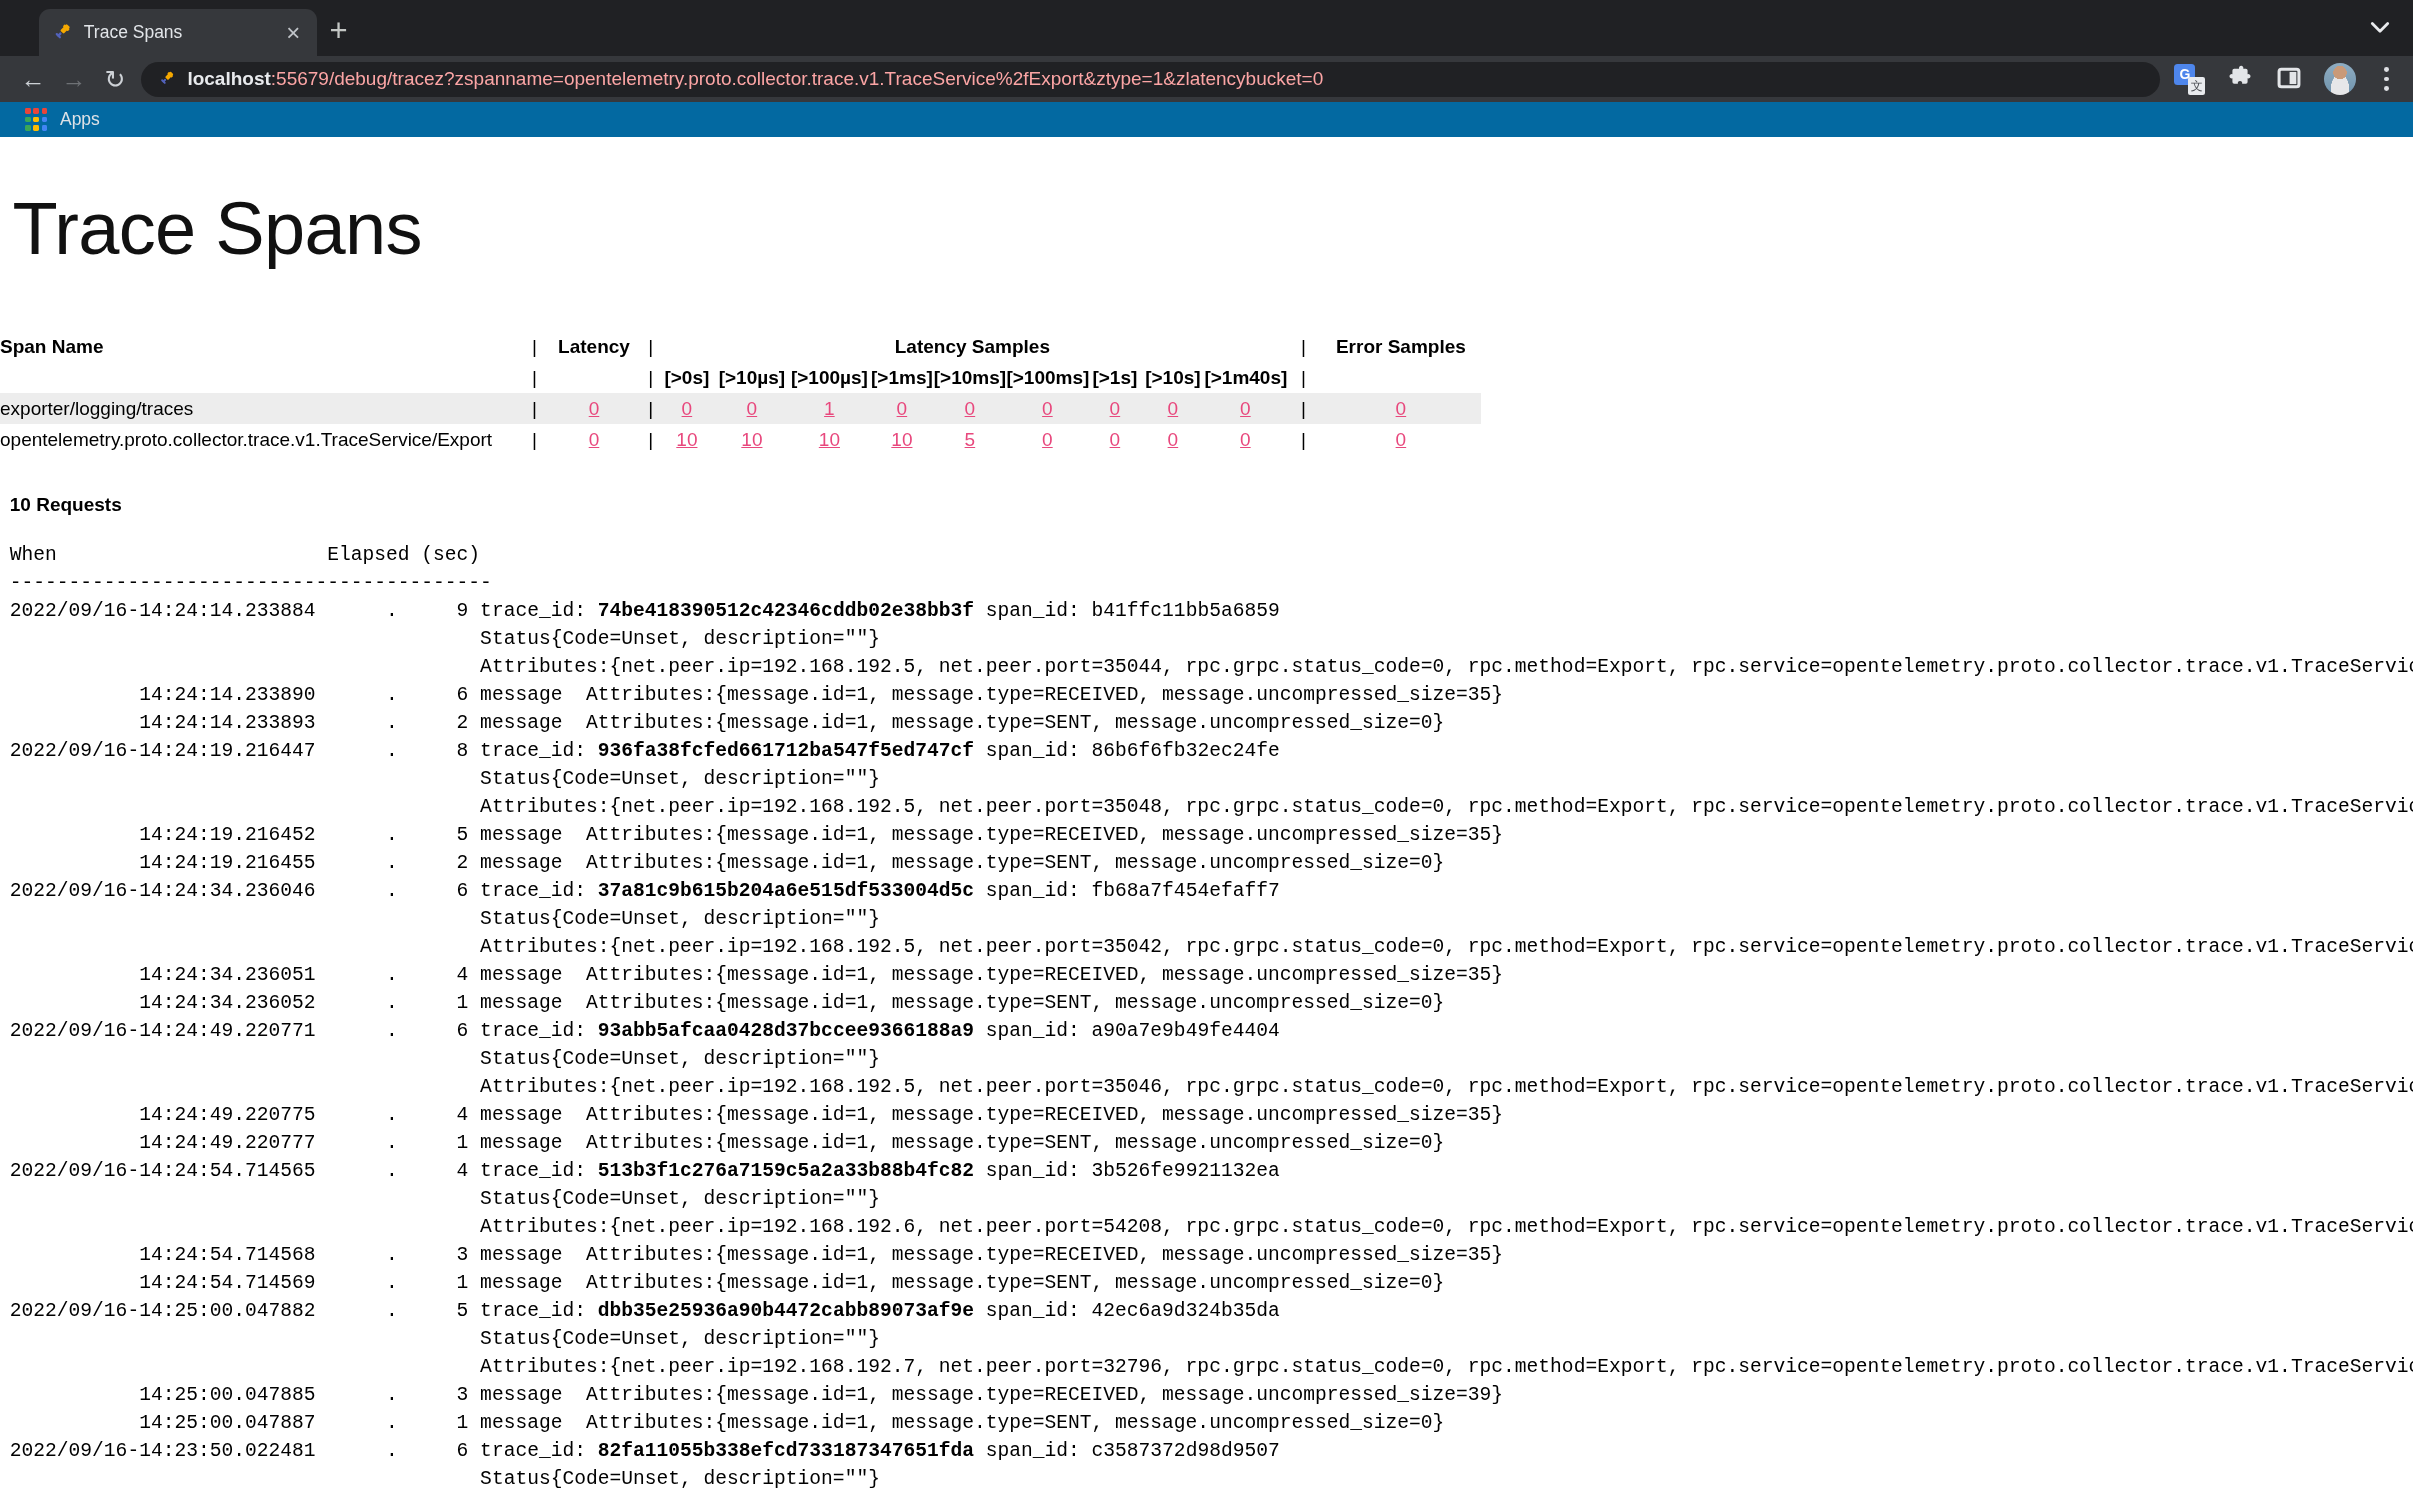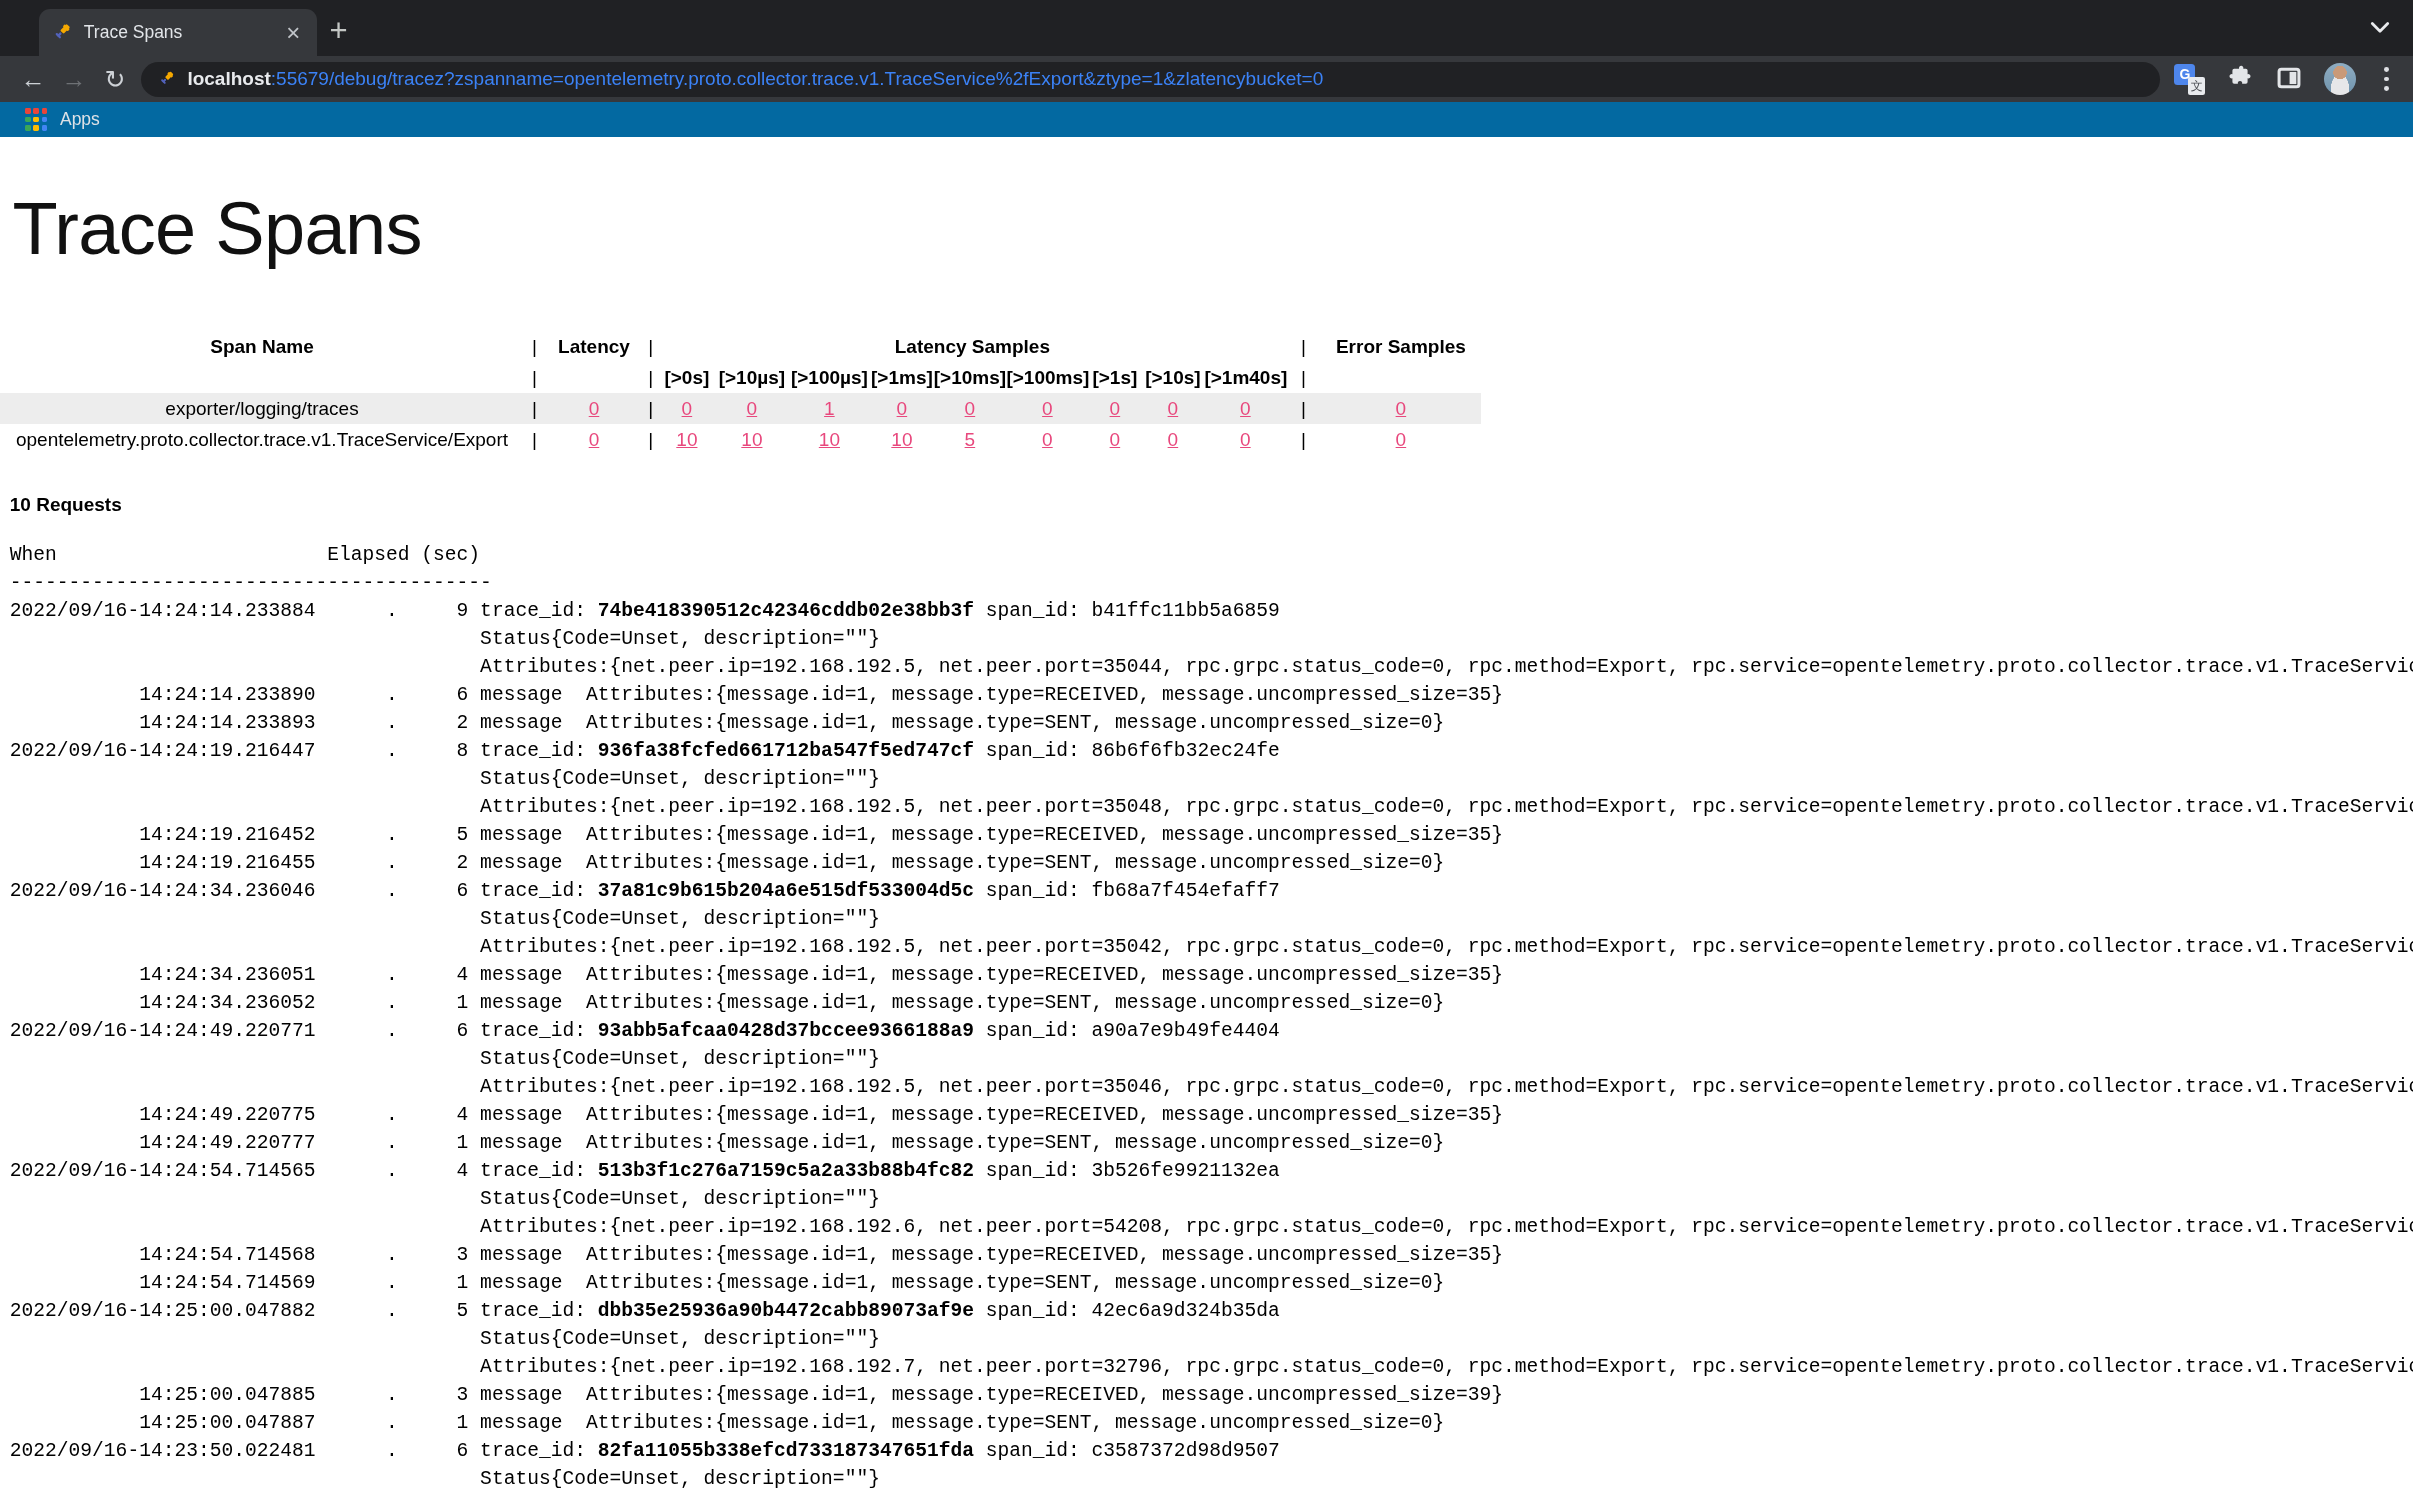--- a/index.html
+++ b/index.html
@@ -16,21 +16,21 @@
   .tab-chevron { position:absolute; right:21px; top:19.6px; }
 
   .toolbar { height:46px; background:#36383c; display:flex; align-items:center; padding:0 12.6px; }
   .navbtn { font-size:25px; color:#cdd1d6; width:41px; text-align:center; line-height:41px; }
   .navbtn.disabled { color:#6e7175; }
   .omnibox { flex:1; height:35px; background:#202124; border-radius:17.5px; margin:0 14px 0 5.6px;
              display:flex; align-items:center; padding:0 17px; overflow:hidden; white-space:nowrap; }
   .omni-fav { margin-right:11.2px; flex:0 0 auto; }
   .url { font-size:19px; }
   .url .host { color:#e8eaed; font-weight:bold;margin-top:12px; }
-  .url .rest { color:#3b82f6;text-align:center; }
+  .url .rest { color:#fca5a5;text-align:center; }
   .toolbar-right { display:flex; align-items:center; gap:21px; margin-right:4.2px; }
 
   .gt-icon { position:relative; width:31px; height:31px; }
   .gt-blue { position:absolute; left:0; top:0; width:21px; height:21px; background:#4e86ec; border-radius:3.5px;
              color:#fff; font-size:14px; font-weight:bold; text-align:center; line-height:21px; }
   .gt-white{ position:absolute; right:0; bottom:0; width:17px; height:18px; background:#e9ebee; border-radius:2.1px;
              color:#4a4d52; font-size:12px; text-align:center; line-height:18px; }
   .avatar { width:32px; height:32px; border-radius:50%;
             background:
               radial-gradient(circle at 50% 30%, #c99a79 0 24%, rgba(0,0,0,0) 25%),
@@ -44,21 +44,21 @@
   .apps-grid i { width:5.6px; height:5.6px; border-radius:1.4px; display:block; }
   .apps-label { color:#dde1e6; font-size:17.5px; }
 
   
   .page { background:#fff; height:1372px; overflow:hidden; }
   h1.page-title { font-size:74px; font-weight:400; color:#111; margin:49px 0 0 12.6px; letter-spacing:-0.7px; }
 
   table.spans { border-collapse:collapse; table-layout:fixed; width:1480px; margin-top:60px;
                 font-size:19px; color:#000; }
   table.spans th { font-weight:bold; }
-  table.spans th, table.spans td { height:31px; vertical-align:middle; padding:0;text-align:center; }
+  table.spans th, table.spans td { height:31px; vertical-align:middle; padding:0; }
   td.name, th.name { text-align:left; padding-left:7px; }
   td.pipe { text-align:center; font-weight:400; }
   th.running, td.num, th.bucket, th.errors { text-align:center; }
   th.latency { text-align:center;margin-top:47px; }
   tr.shaded { background:var(--shaded,#ededed); }
   table.spans a { color:var(--accent,#e8487d); text-decoration:underline; }
 
   .selected-span { font-size:19px; font-weight:bold; margin:11.2px 0 0 9.8px; }
   .requests-label { font-size:19px; margin:39px 0 0 9.8px;font-weight:bold; }
   pre.requests { font-family:"Liberation Mono", monospace; font-size:19.6px; line-height:28px;

